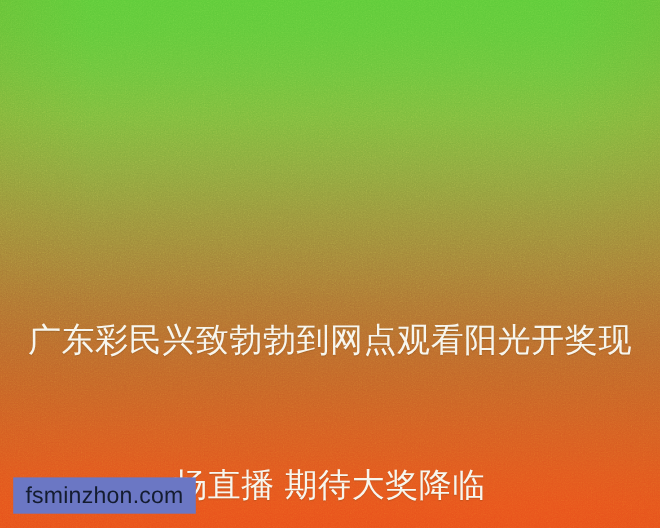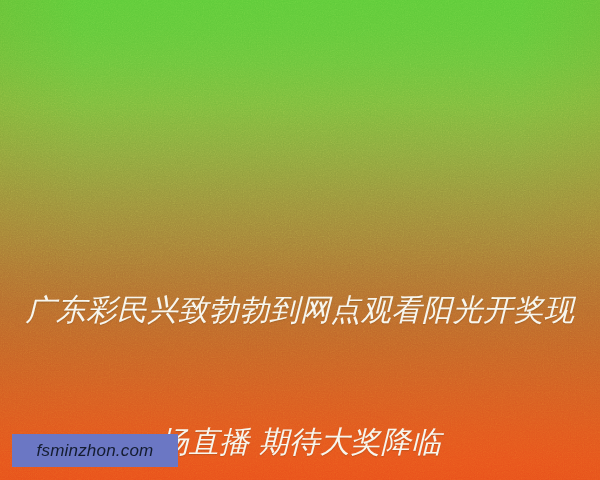--- a/index.html
+++ b/index.html
@@ -10,21 +10,20 @@
   body {
     font-family: "Liberation Sans", "DejaVu Sans", sans-serif;
   }
 
   #banner {
     position: relative;
     width: 600px;
     height: 480px;
     overflow: hidden;
     box-sizing: border-box;
-    font-style: italic;
   }
 
   
   .gradient-layer {
     position: absolute;
     inset: 0;
     background: linear-gradient(
       to bottom,
       #5ECB39 0%,
       #62C93A 6%,
@@ -91,21 +90,21 @@
     height: 33px;
     background: #6B77C4;
     display: flex;
     align-items: center;
     justify-content: center;
     box-sizing: border-box;
   }
 
   .watermark-text {
     color: #141c30;
-    font-size: 17px;
+    font-size: 21px;
     line-height: 1;
     letter-spacing: 0.2px;
     font-weight: 400;
     white-space: nowrap;
   }
 </style>
 </head>
 <body>
 
 <div id="banner">

